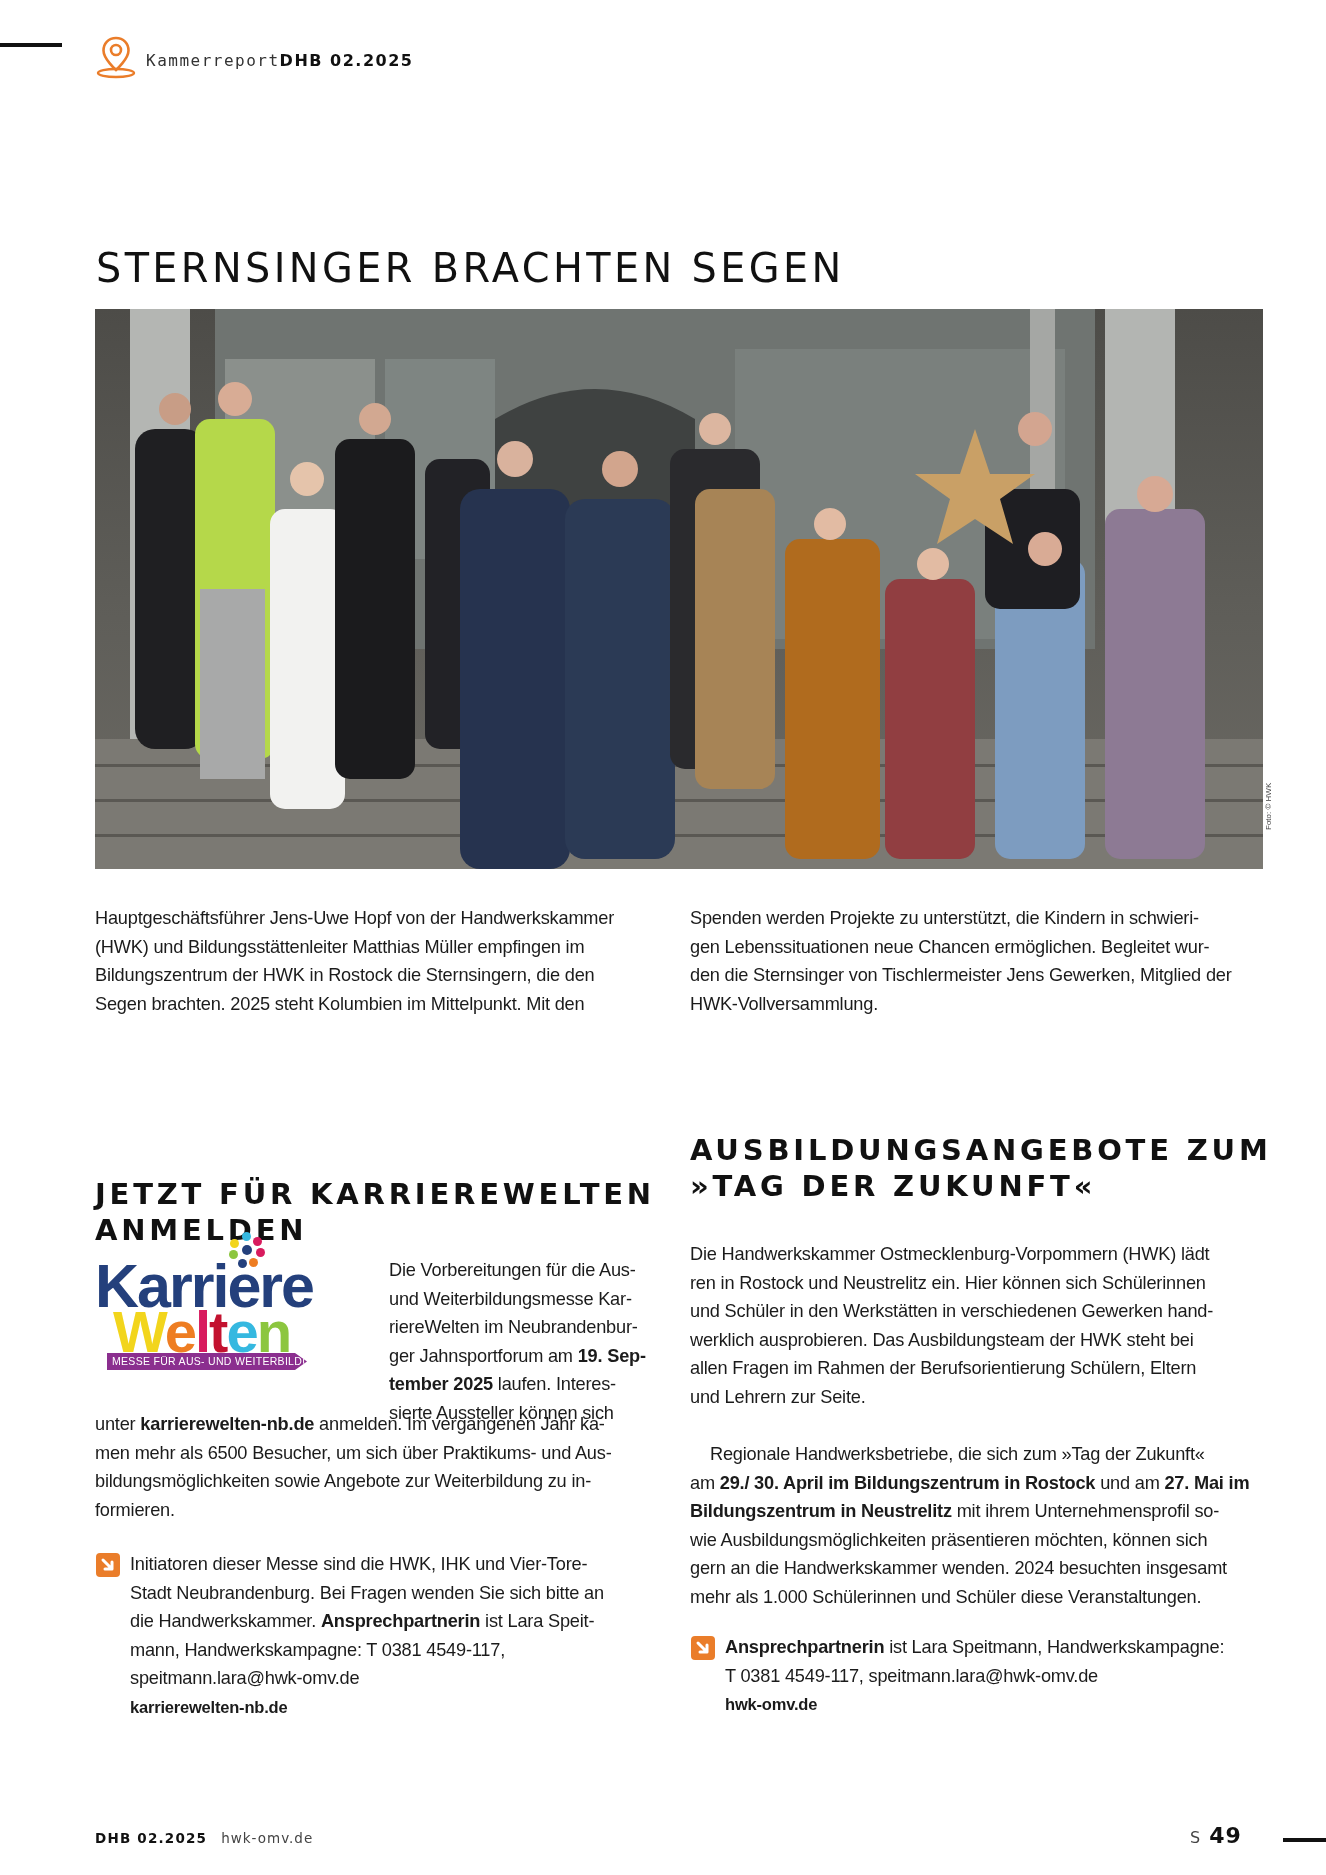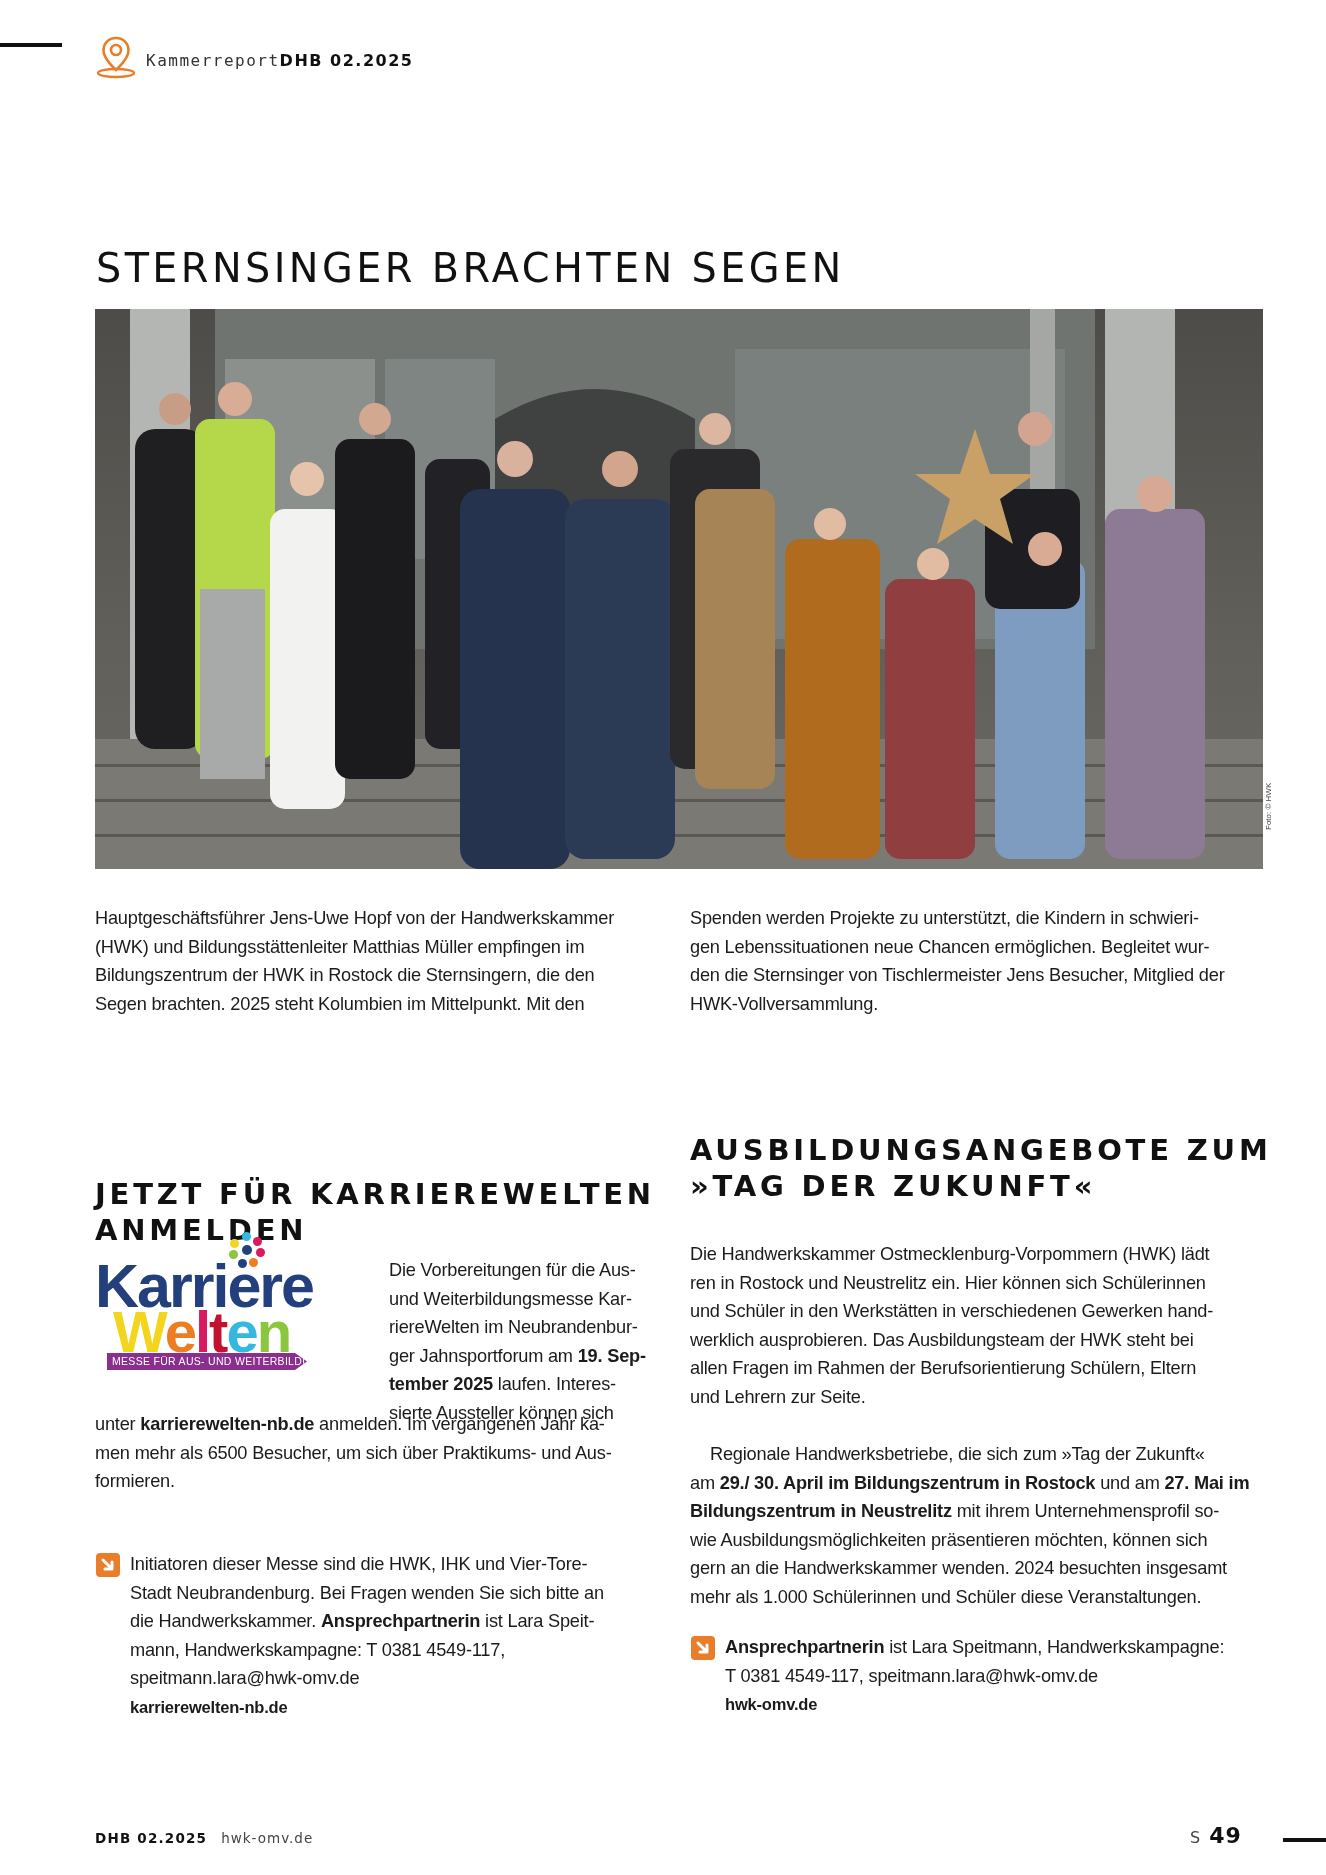--- a/index.html
+++ b/index.html
@@ -142,21 +142,21 @@
 
 <div class="caption-left body-text">
   <span class="line">Hauptgeschäftsführer Jens-Uwe Hopf von der Handwerkskammer</span>
   <span class="line">(HWK) und Bildungsstättenleiter Matthias Müller empfingen im</span>
   <span class="line">Bildungszentrum der HWK in Rostock die Sternsingern, die den</span>
   <span class="line">Segen brachten. 2025 steht Kolumbien im Mittelpunkt. Mit den</span>
 </div>
 <div class="caption-right body-text">
   <span class="line">Spenden werden Projekte zu unterstützt, die Kindern in schwieri-</span>
   <span class="line">gen Lebenssituationen neue Chancen ermöglichen. Begleitet wur-</span>
-  <span class="line">den die Sternsinger von Tischlermeister Jens Besucher, Mitglied der</span>
+  <span class="line">den die Sternsinger von Tischlermeister Jens Gewerken, Mitglied der</span>
   <span class="line">HWK-Vollversammlung.</span>
 </div>
 
 <h2 class="section-title title-left">
   <span class="line">JETZT FÜR KARRIEREWELTEN</span>
   <span class="line">ANMELDEN</span>
 </h2>
 
 <div class="logo">
   <div class="logo-dots">
@@ -181,20 +181,21 @@
   <span class="line">und Weiterbildungsmesse Kar-</span>
   <span class="line">riereWelten im Neubrandenbur-</span>
   <span class="line"><span>ger Jahnsportforum am </span><b>19. Sep-</b></span>
   <span class="line"><b>tember 2025</b><span> laufen. Interes-</span></span>
   <span class="line">sierte Aussteller können sich</span>
 </div>
 
 <div class="para-left-full body-text">
   <span class="line"><span>unter </span><b>karrierewelten-nb.de</b><span> anmelden. Im vergangenen Jahr ka-</span></span>
   <span class="line">men mehr als 6500 Besucher, um sich über Praktikums- und Aus-</span>
+  <span class="line">bildungsmöglichkeiten sowie Angebote zur Weiterbildung zu in-</span>
   <span class="line">formieren.</span>
 </div>
 
 <div class="info-left body-text">
   <div class="info-row">
     <span class="arrow-icon">
       <svg viewBox="0 0 24 24">
           <path d="M7 7 L16 16 M16 9 L16 16 L9 16" fill="none" stroke="#fff" stroke-width="3" stroke-linecap="round" stroke-linejoin="round"></path>
         </svg>
     </span>

